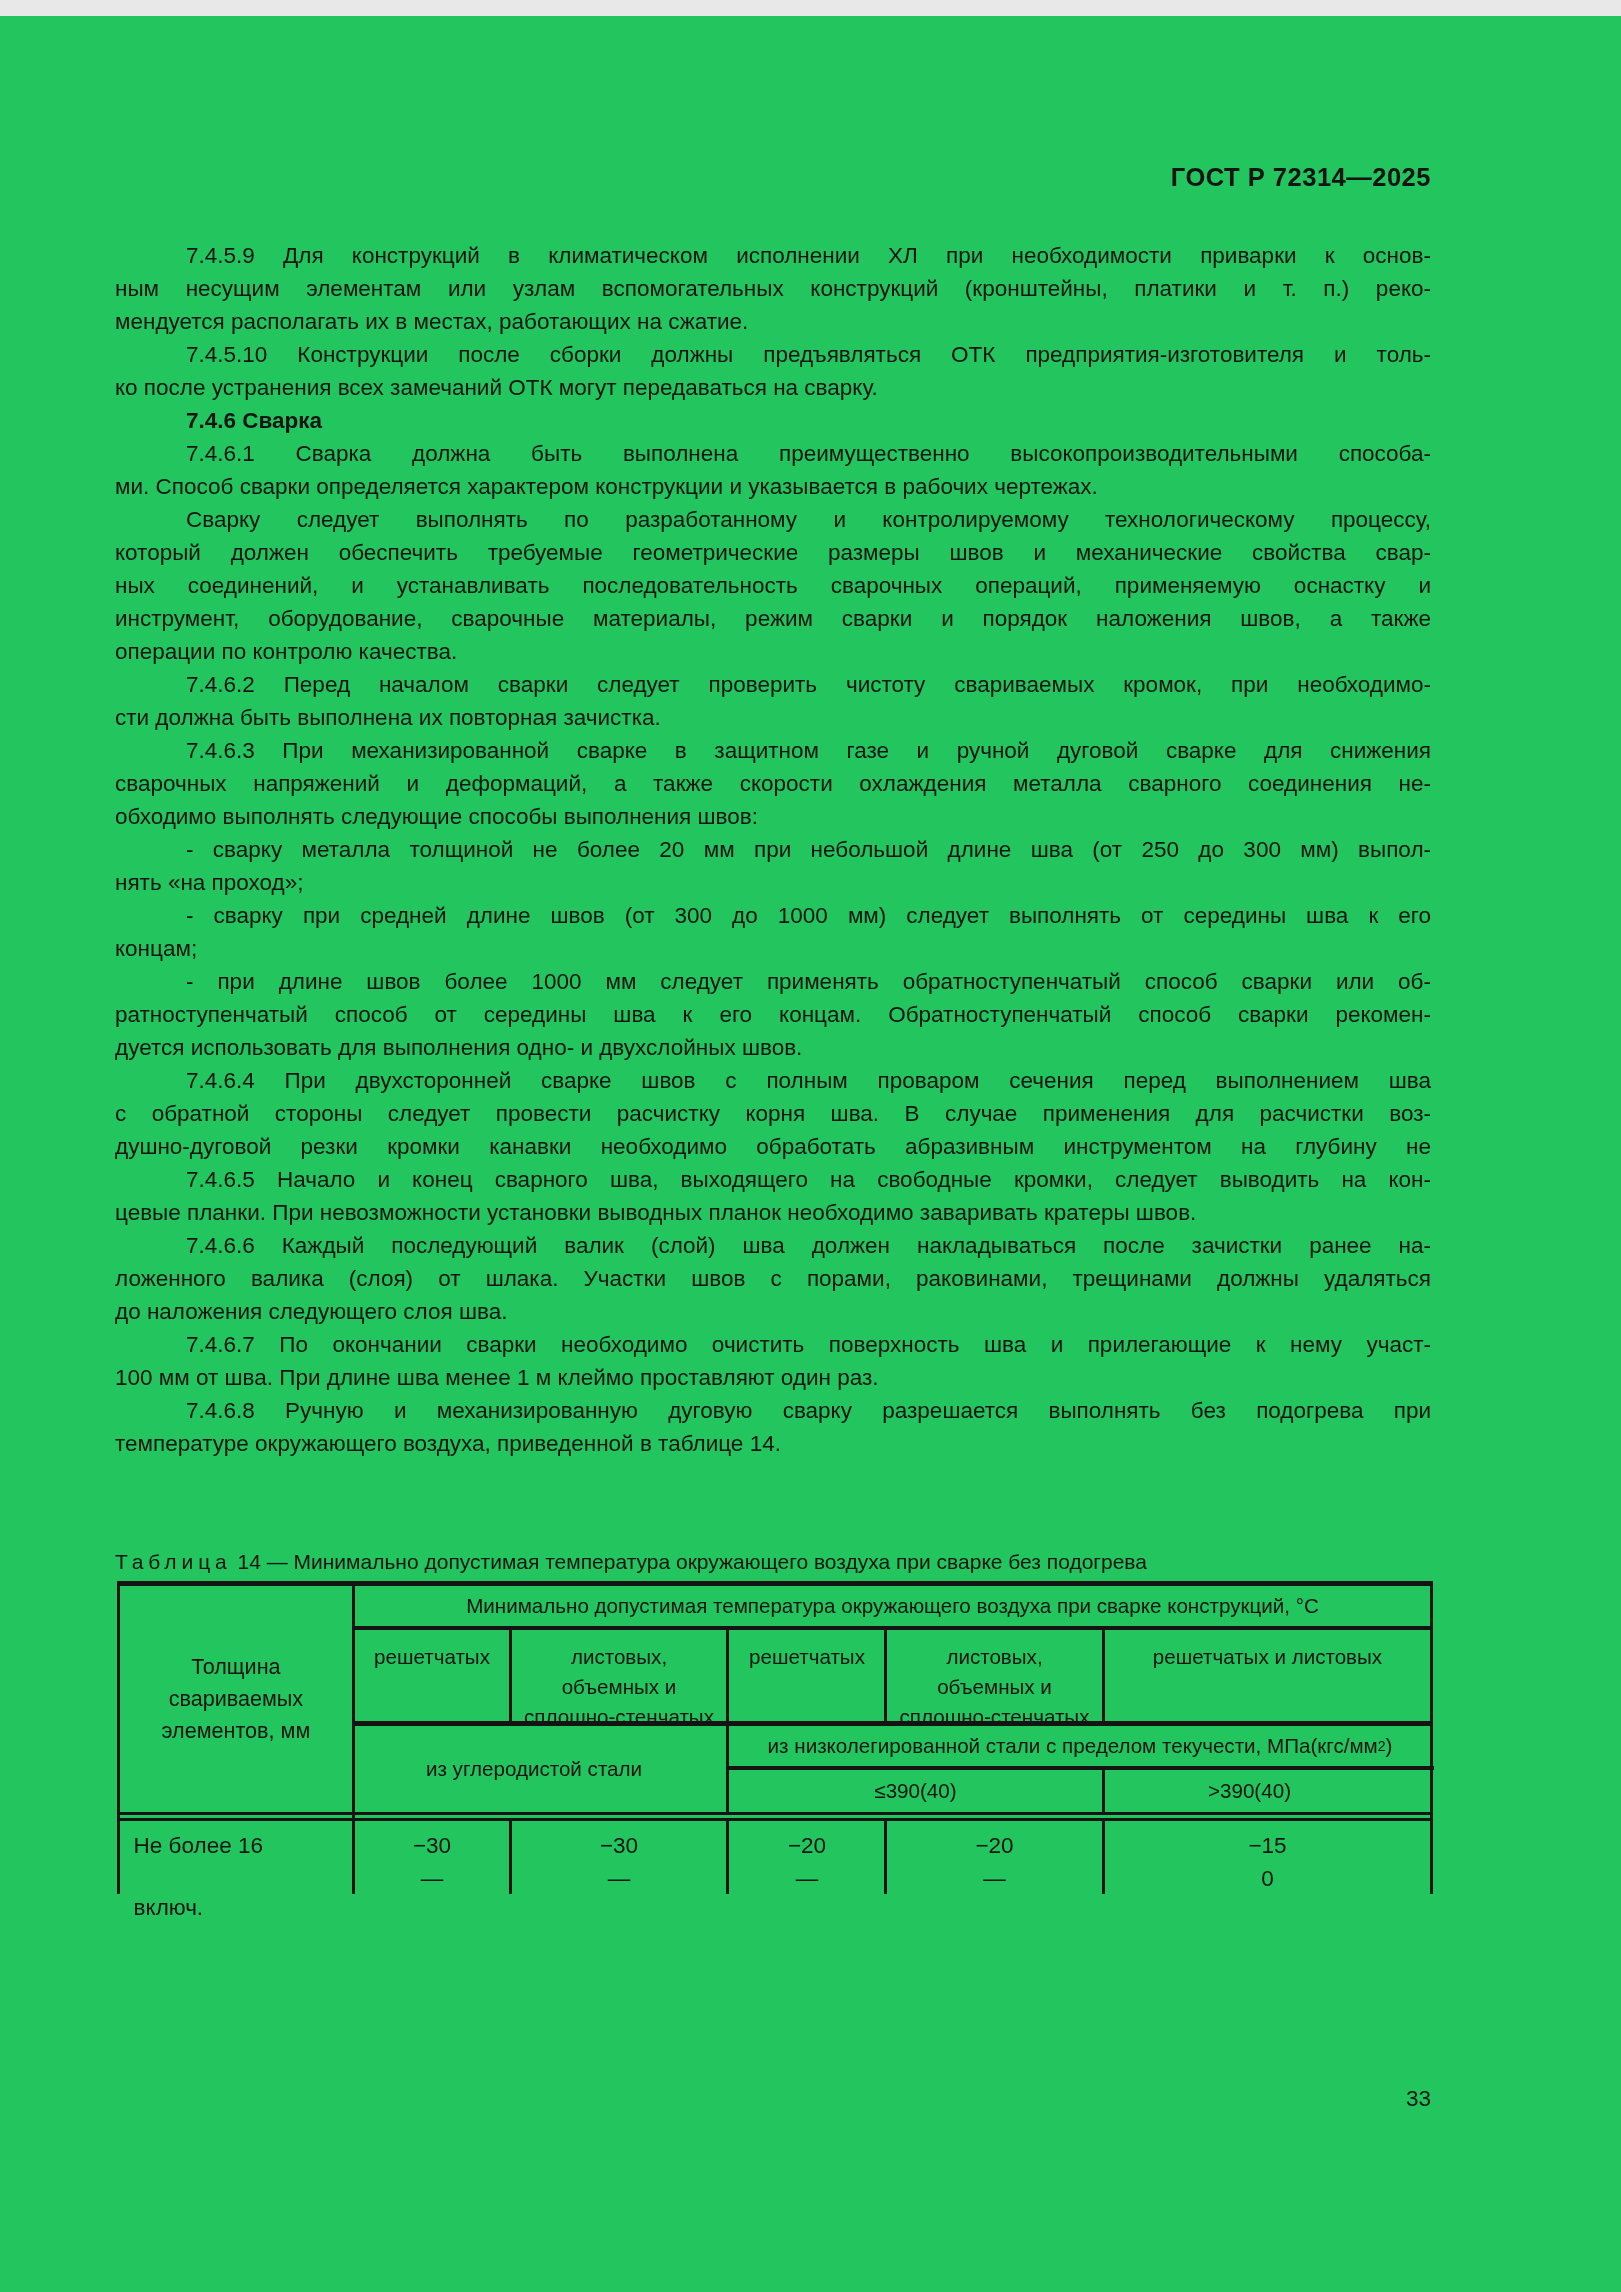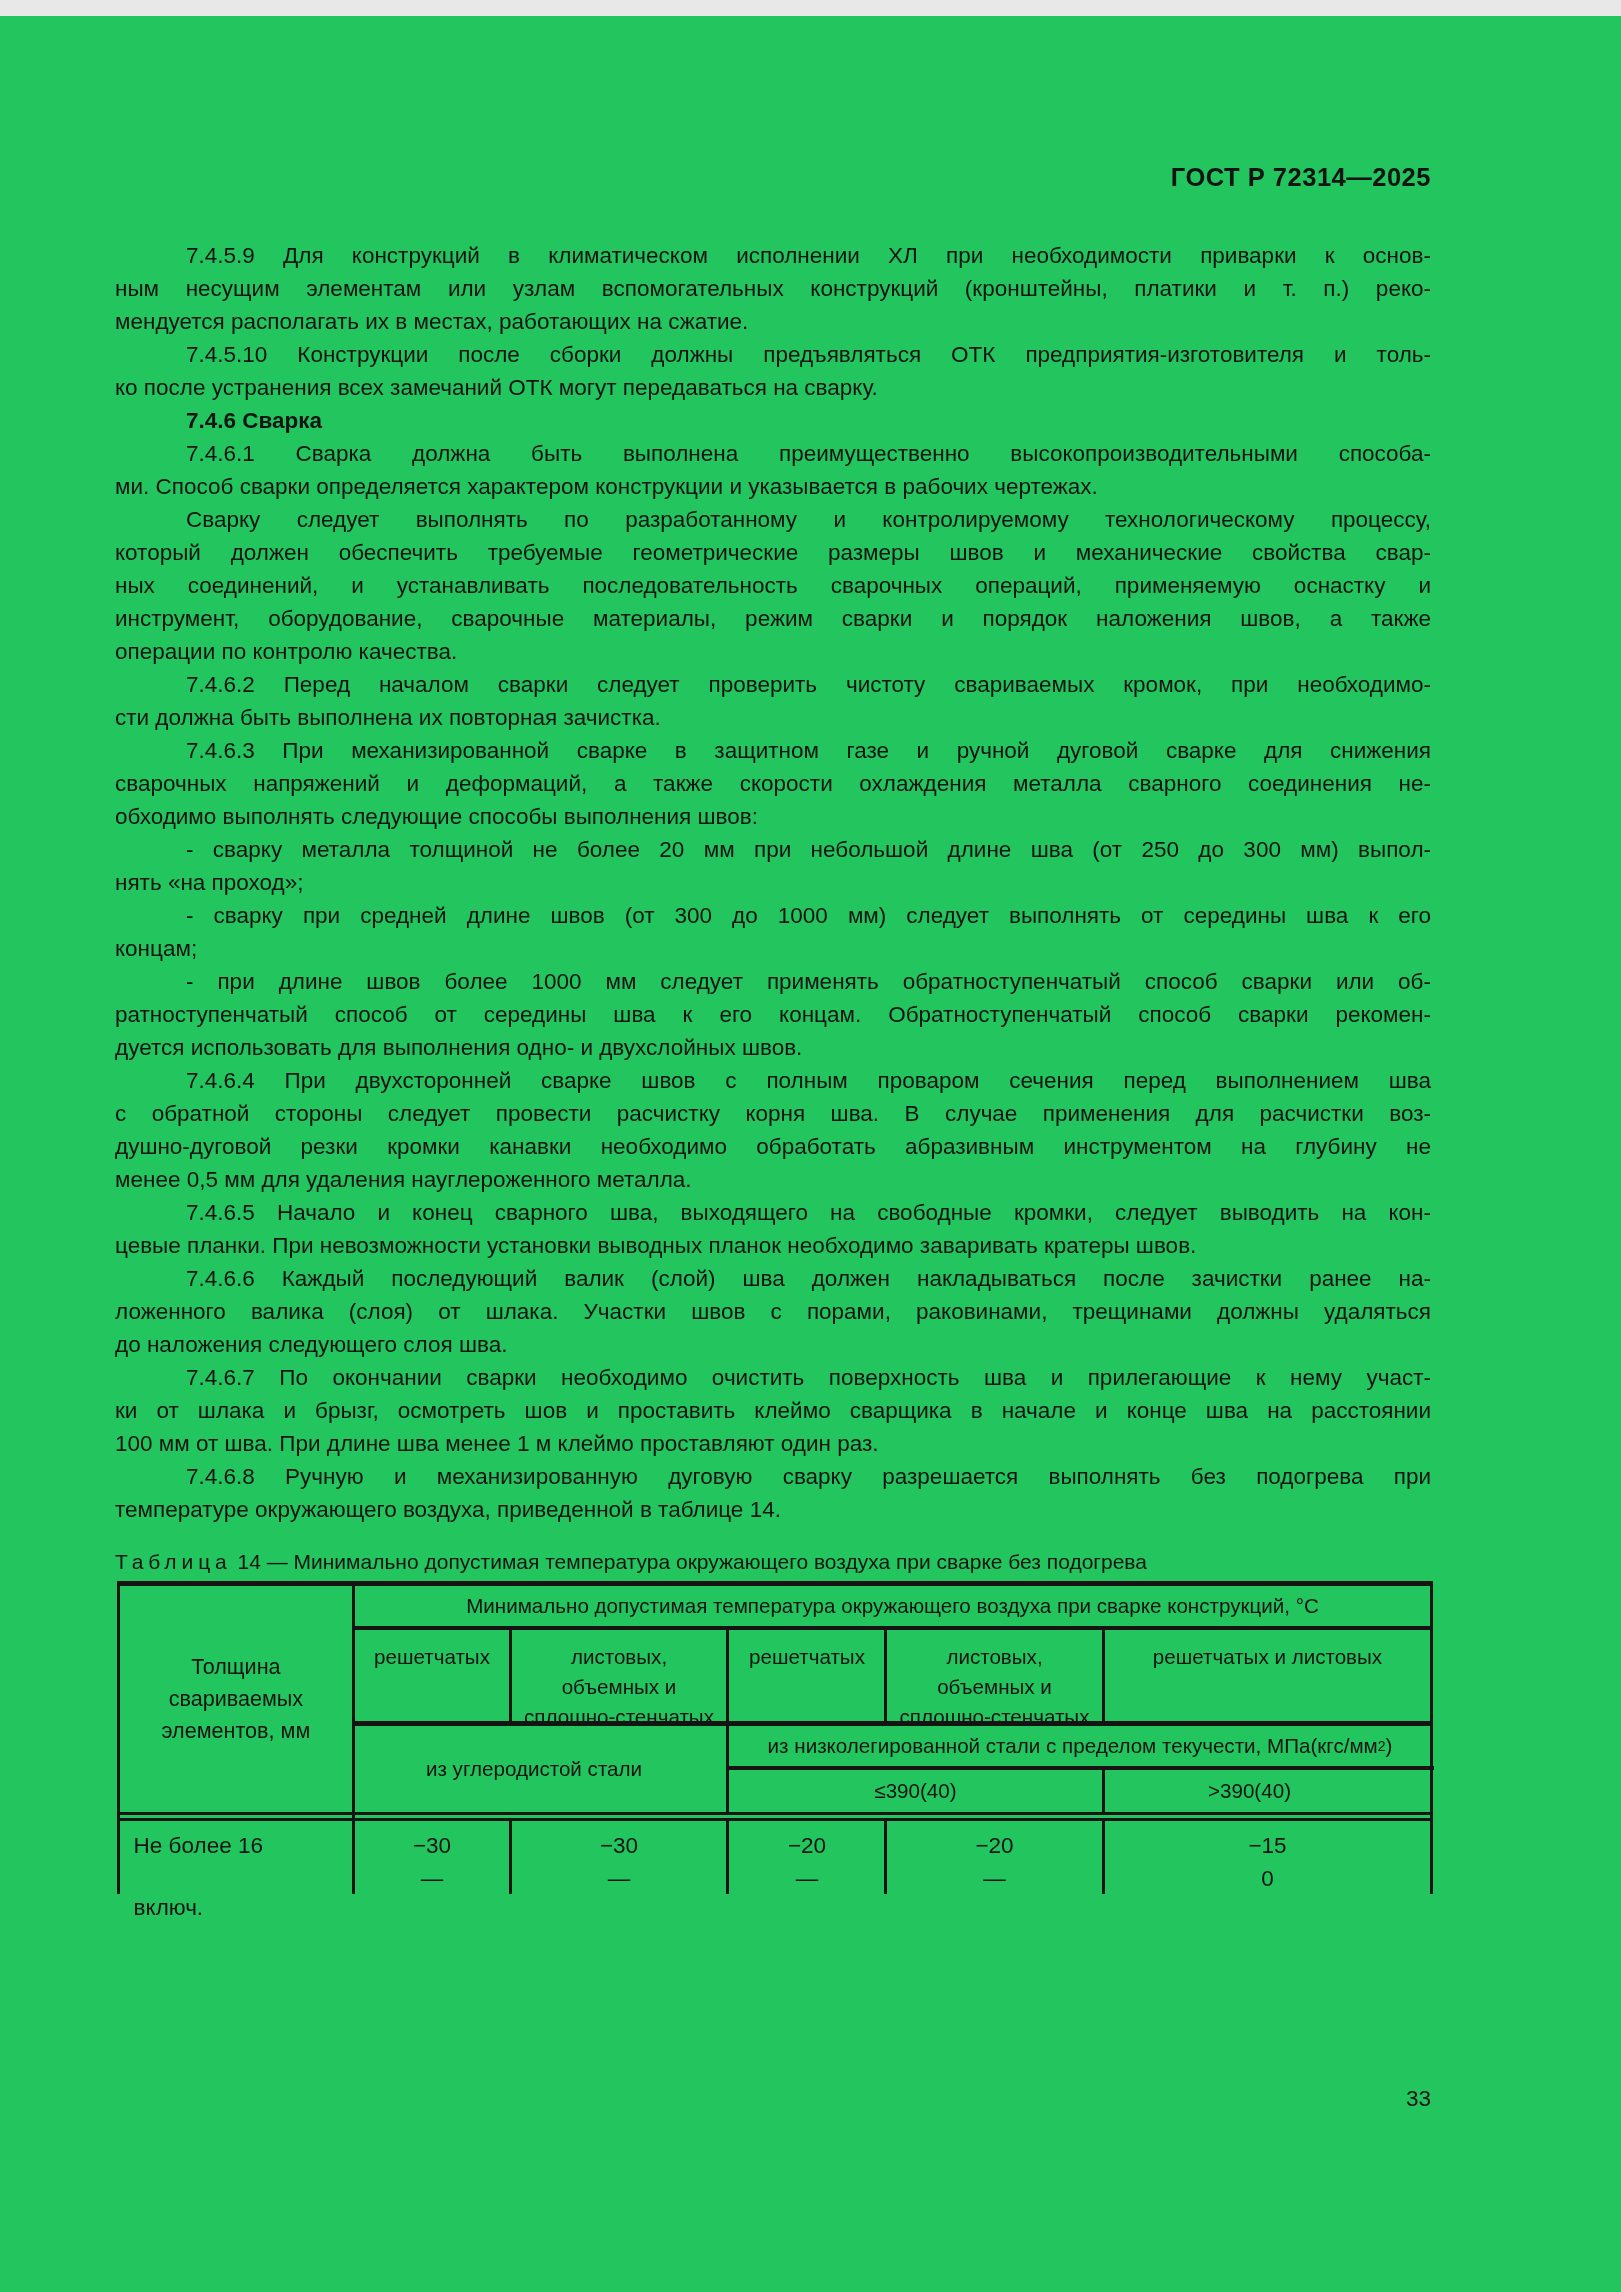--- a/index.html
+++ b/index.html
@@ -92,31 +92,29 @@
     <div class="bl ind">- сварку при средней длине швов (от 300 до 1000 мм) следует выполнять от середины шва к его</div>
     <div class="bl last">концам;</div>
 
     <div class="bl ind">- при длине швов более 1000 мм следует применять обратноступенчатый способ сварки или об-</div>
     <div class="bl">ратноступенчатый способ от середины шва к его концам. Обратноступенчатый способ сварки рекомен-</div>
     <div class="bl last">дуется использовать для выполнения одно- и двухслойных швов.</div>
 
     <div class="bl ind">7.4.6.4 При двухсторонней сварке швов с полным проваром сечения перед выполнением шва</div>
     <div class="bl">с обратной стороны следует провести расчистку корня шва. В случае применения для расчистки воз-</div>
     <div class="bl">душно-дуговой резки кромки канавки необходимо обработать абразивным инструментом на глубину не</div>
-    <div class="bl last">менее 0,5 мм для удаления науглероженного металла.</div>
 
     <div class="bl ind">7.4.6.5 Начало и конец сварного шва, выходящего на свободные кромки, следует выводить на кон-</div>
     <div class="bl last">цевые планки. При невозможности установки выводных планок необходимо заваривать кратеры швов.</div>
 
     <div class="bl ind">7.4.6.6 Каждый последующий валик (слой) шва должен накладываться после зачистки ранее на-</div>
     <div class="bl">ложенного валика (слоя) от шлака. Участки швов с порами, раковинами, трещинами должны удаляться</div>
     <div class="bl last">до наложения следующего слоя шва.</div>
 
     <div class="bl ind">7.4.6.7 По окончании сварки необходимо очистить поверхность шва и прилегающие к нему участ-</div>
-    <div class="bl">ки от шлака и брызг, осмотреть шов и проставить клеймо сварщика в начале и конце шва на расстоянии</div>
     <div class="bl last">100 мм от шва. При длине шва менее 1 м клеймо проставляют один раз.</div>
 
     <div class="bl ind">7.4.6.8 Ручную и механизированную дуговую сварку разрешается выполнять без подогрева при</div>
     <div class="bl last">температуре окружающего воздуха, приведенной в таблице 14.</div>
   </div>
 
   <div class="caption">
     <span class="cap-word">Таблица</span>
     <span>14 — Минимально допустимая температура окружающего воздуха при сварке без подогрева</span>
   </div>

